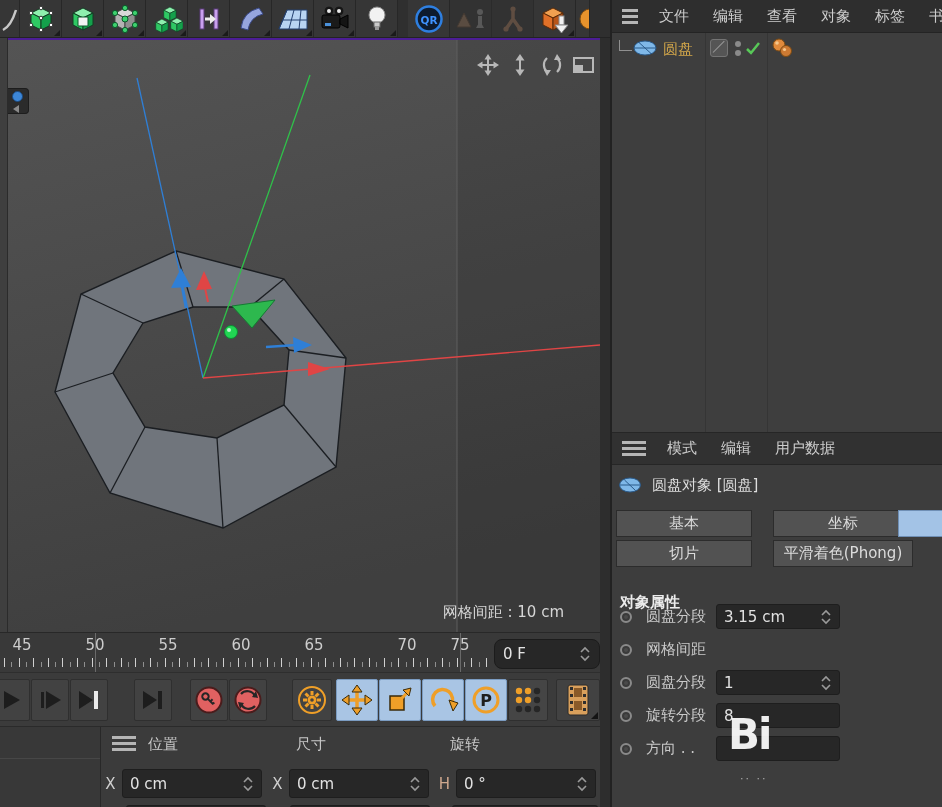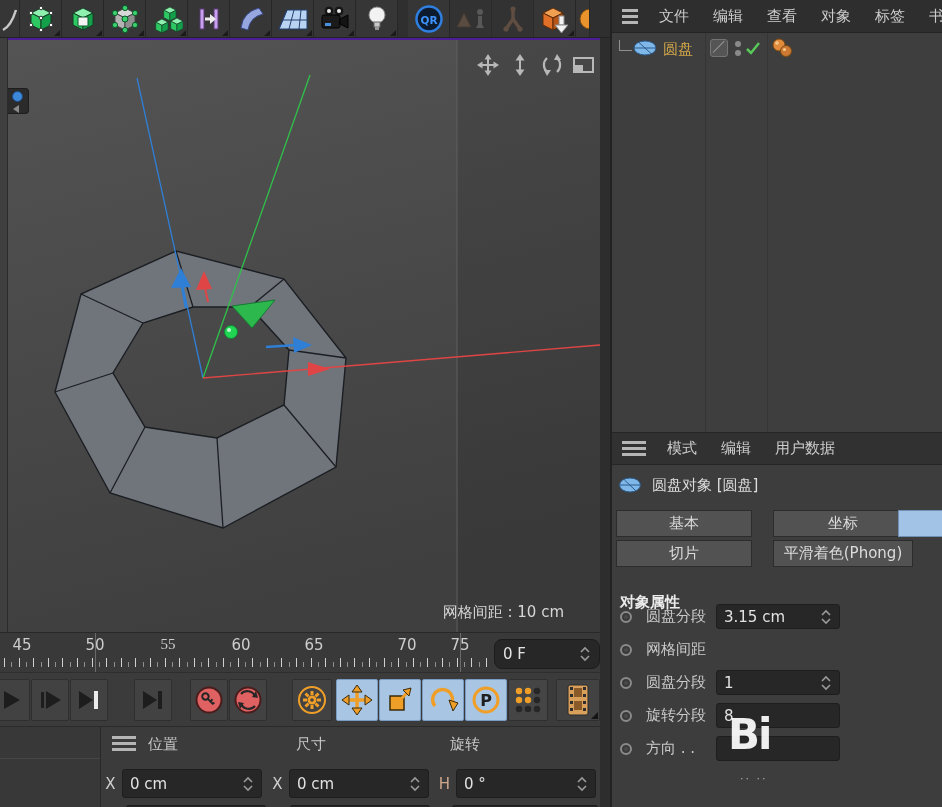--- a/index.html
+++ b/index.html
@@ -333,21 +333,21 @@
       <span>0 F</span>
       <svg class="stepper" width="12" height="16">
           <path d="M2,6 L6,2 L10,6" stroke="#9a9a9a" fill="none" stroke-width="1.6"></path>
           <path d="M2,10 L6,14 L10,10" stroke="#9a9a9a" fill="none" stroke-width="1.6"></path>
         </svg>
     </div>
   <div class="ruler-marker" style="left: 95px;"></div>
       <div class="ruler-marker" style="left: 460px;"></div>
       <span class="ruler-num" style="left: 22px;">45</span>
       <span class="ruler-num" style="left: 95px;">50</span>
-      <span class="ruler-num" style="left: 168px; font-family: Liberation Serif, serif;">55</span>
+      <span class="ruler-num" style="left: 168px;">55</span>
       <span class="ruler-num" style="left: 241px;">60</span>
       <span class="ruler-num" style="left: 314px;">65</span>
       <span class="ruler-num" style="left: 387px; margin-left: 20px;">70</span>
       <span class="ruler-num" style="left: 460px;">75</span>
       <div class="tick" style="left: 4px;"></div>
       <div class="tick short" style="left: 11.3px;"></div>
       <div class="tick" style="left: 18.6px;"></div>
       <div class="tick short" style="left: 25.9px;"></div>
       <div class="tick" style="left: 33.2px;"></div>
       <div class="tick short" style="left: 40.5px;"></div>

